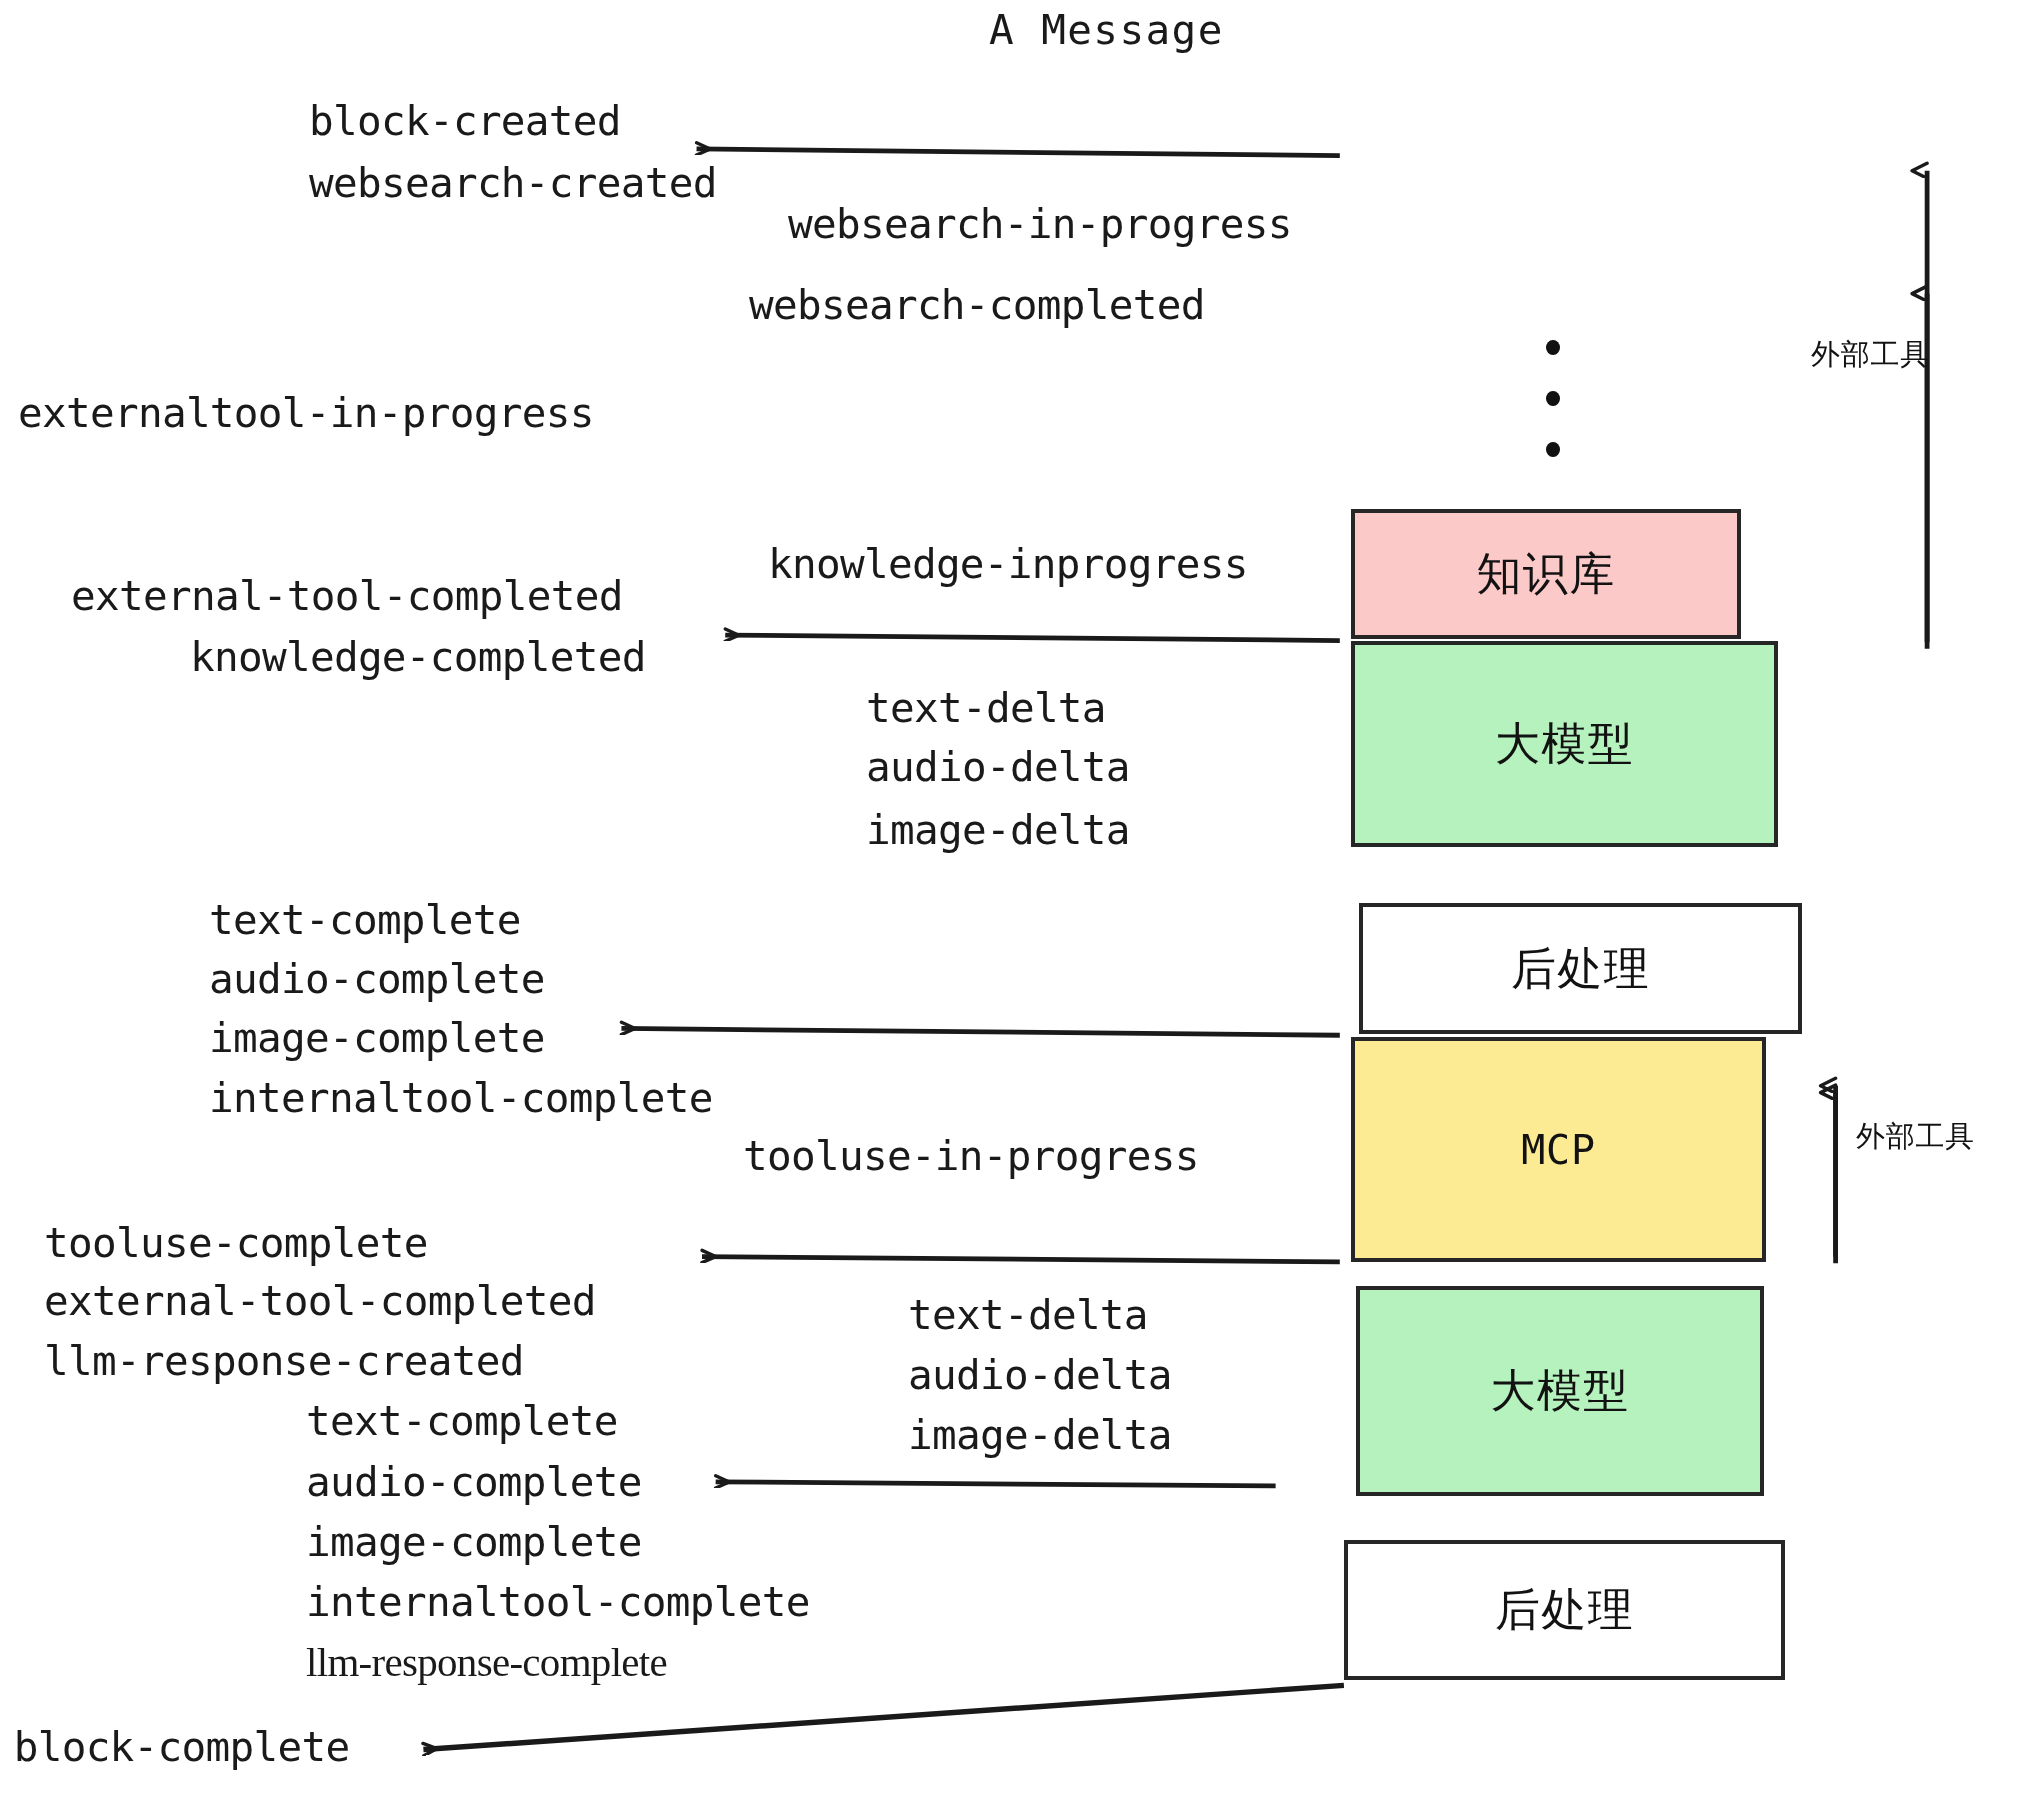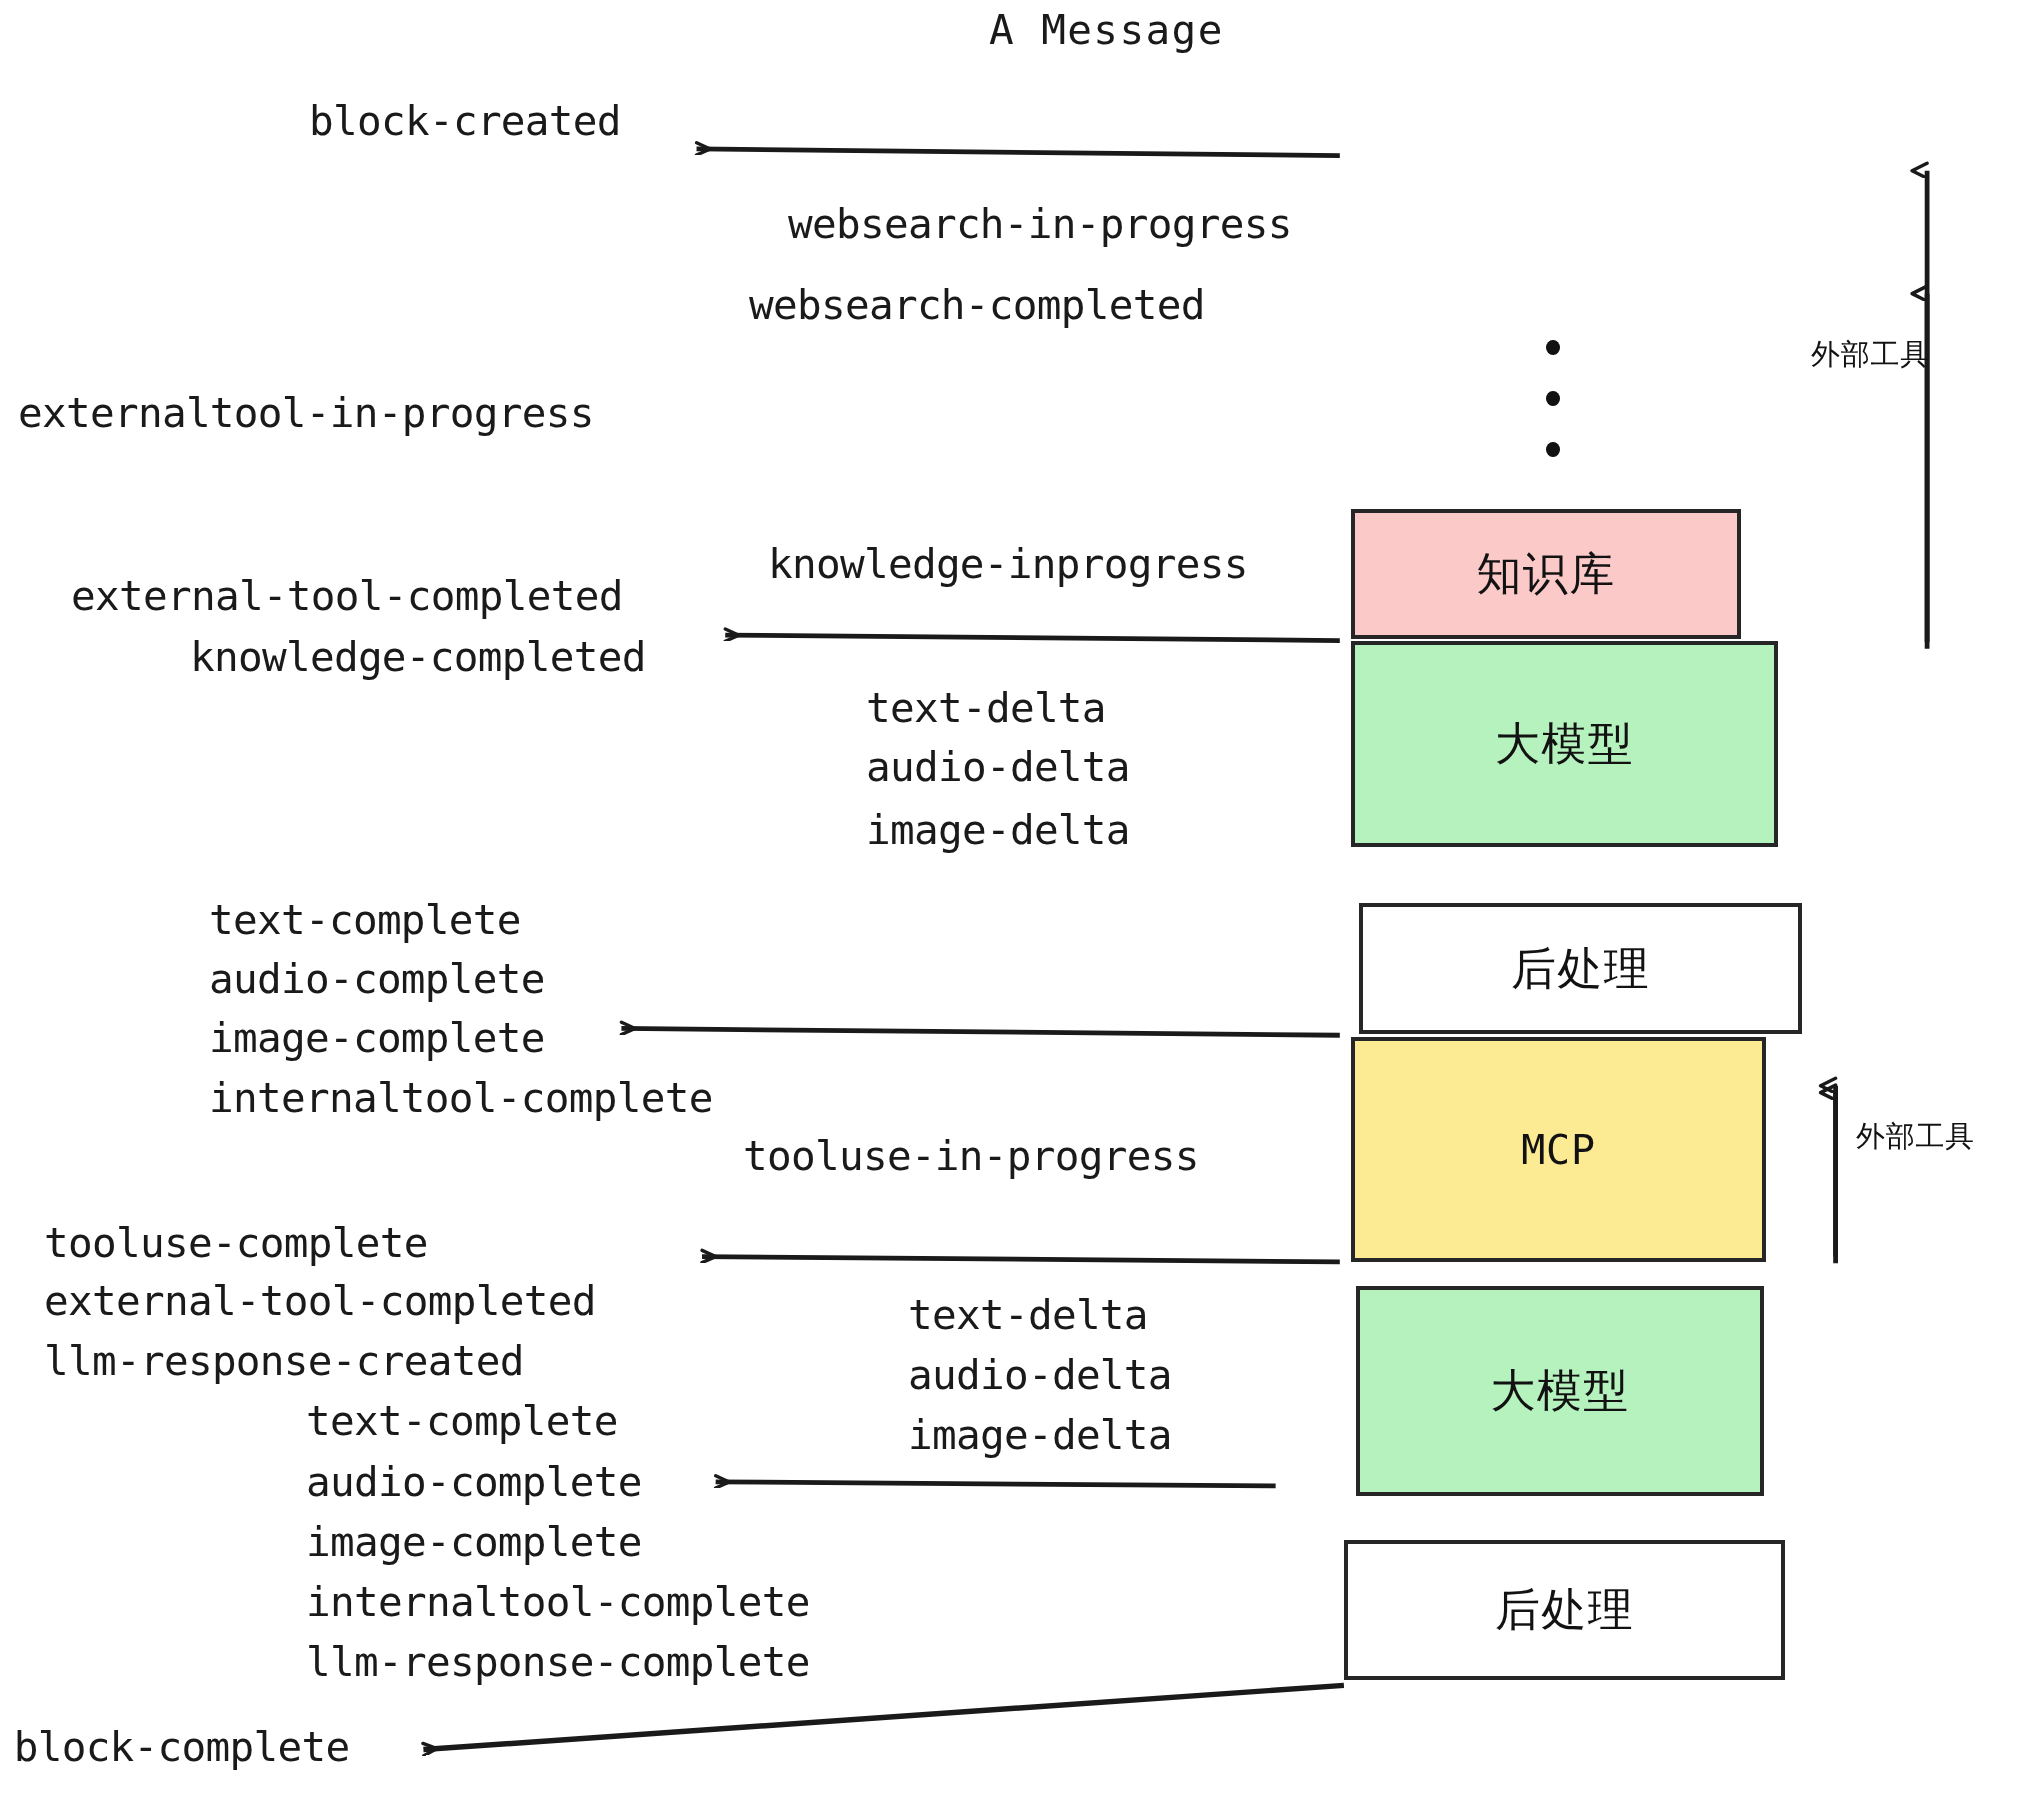--- a/index.html
+++ b/index.html
@@ -123,20 +123,21 @@
       <path d="M2822,430 L2822,950" stroke="#1a1a1a" stroke-width="7" fill="none" marker-end="url(#ahu)" transform="rotate(180 2822 690)"></path>
     </g>
 
     <g>
       <path d="M2688,1840 L2688,1590" stroke="#1a1a1a" stroke-width="7" fill="none" marker-end="url(#ahu)"></path>
       <path d="M2688,1600 L2688,1850" stroke="#1a1a1a" stroke-width="7" fill="none" marker-end="url(#ahu)" transform="rotate(180 2688 1725)"></path>
     </g>
   </svg>
 
   <div class="lbl" style="left:309px;top:101px;">block-created</div>
+  <div class="lbl" style="left:309px;top:163px;">websearch-created</div>
 
   <div class="lbl" style="left:749px;top:204px;margin-left:39px;">websearch-in-progress</div>
   <div class="lbl" style="left:749px;top:285px;">websearch-completed</div>
 
   <div class="lbl" style="left:18px;top:393px;">externaltool-in-progress</div>
 
   <div class="lbl" style="left:768px;top:544px;">knowledge-inprogress</div>
   <div class="lbl" style="left:71px;top:576px;">external-tool-completed</div>
   <div class="lbl" style="left:190px;top:637px;">knowledge-completed</div>
 
@@ -156,21 +157,21 @@
   <div class="lbl" style="left:44px;top:1341px;">llm-response-created</div>
 
   <div class="lbl" style="left:908px;top:1295px;">text-delta</div>
   <div class="lbl" style="left:908px;top:1355px;">audio-delta</div>
   <div class="lbl" style="left:908px;top:1415px;">image-delta</div>
 
   <div class="lbl" style="left:306px;top:1401px;">text-complete</div>
   <div class="lbl" style="left:306px;top:1462px;">audio-complete</div>
   <div class="lbl" style="left:306px;top:1522px;">image-complete</div>
   <div class="lbl" style="left:306px;top:1582px;">internaltool-complete</div>
-  <div class="lbl" style="left:306px;top:1642px;">llm-response-complete</div>
+  <div class="lbl" style="left:306px;top:1642px;font-family:Liberation Serif, serif;">llm-response-complete</div>
 
   <div class="lbl" style="left:13.7px;top:1727px;">block-complete</div>
 
 
   <div class="dots" style="left:1545px;top:340px;width:16.4px;height:117px;">
     <i></i>
     <i></i>
     <i></i>
   </div>
 

